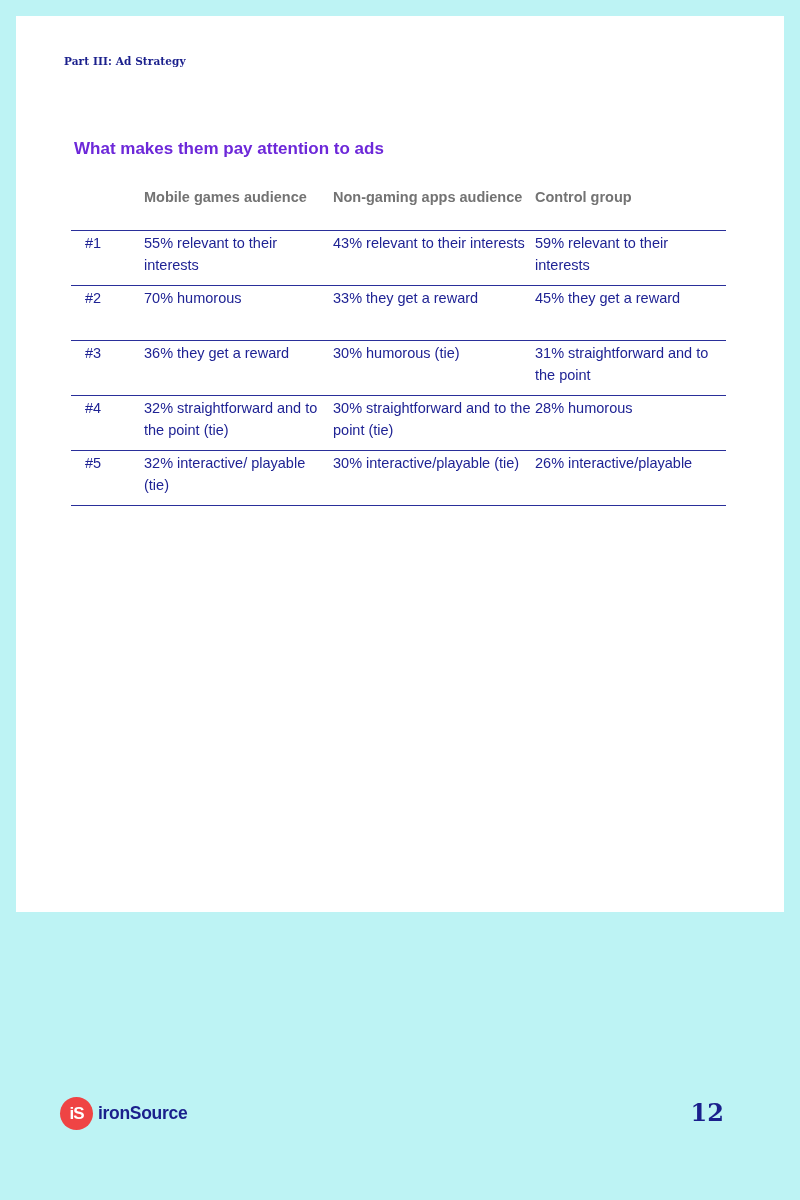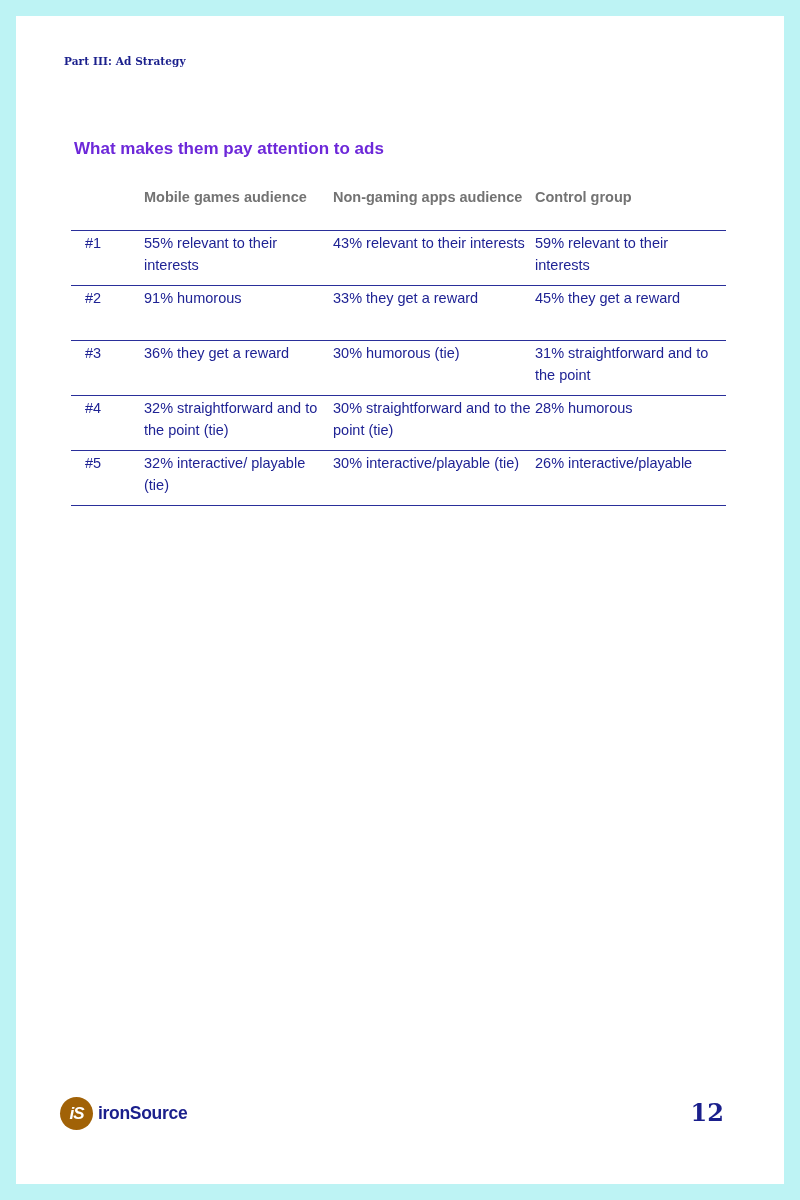--- a/index.html
+++ b/index.html
@@ -5,21 +5,21 @@
     html, body { margin: 0; padding: 0; }
     body {
       width: 800px; height: 1200px;
       background: #bdf3f4;
       position: relative;
       overflow: hidden;
     }
     .page {
       position: absolute;
       left: 16px; top: 16px;
-      width: 768px; height: 1168px;
+      width: 768px; height: 896px;
       background: #ffffff;
     }
     .section-label {
       position: absolute;
       left: 48px; top: 39px;
       font-family: "DejaVu Serif", "Liberation Serif", serif;
       font-weight: bold;
       font-size: 10.5px;
       color: #1a1f8c;
       letter-spacing: 0.1px;
@@ -53,27 +53,26 @@
     .c1 { width: 189px; }
     .c2 { width: 202px; }
     .c3 { flex: 1; }
     .footer-logo {
       position: absolute;
       left: 44px; top: 1081px;
       display: flex; align-items: center;
     }
     .logo-mark {
       width: 33px; height: 33px; border-radius: 50%;
-      background: #a16207;
+      background: #ef4444;
       color: #ffffff;
       font-family: "Liberation Sans", sans-serif;
       font-weight: bold; font-size: 17px;
       display: flex; align-items: center; justify-content: center;
       letter-spacing: -1px;
-      font-style: italic;
     }
     .logo-text {
       margin-left: 5px;
       font-family: "Liberation Sans", sans-serif;
       font-weight: bold; font-size: 17.5px;
       color: #1a1f8c;
       letter-spacing: -0.3px;
     }
     .page-number {
       position: absolute;
@@ -101,21 +100,21 @@
 
     <div class="row body">
       <div class="cell c0">#1</div>
       <div class="cell c1">55% relevant to their interests</div>
       <div class="cell c2">43% relevant to their interests</div>
       <div class="cell c3">59% relevant to their interests</div>
     </div>
 
     <div class="row body">
       <div class="cell c0">#2</div>
-      <div class="cell c1">91% humorous</div>
+      <div class="cell c1">70% humorous</div>
       <div class="cell c2">33% they get a reward</div>
       <div class="cell c3">45% they get a reward</div>
     </div>
 
     <div class="row body">
       <div class="cell c0">#3</div>
       <div class="cell c1">36% they get a reward</div>
       <div class="cell c2">30% humorous (tie)</div>
       <div class="cell c3">31% straightforward and to the point</div>
     </div>

